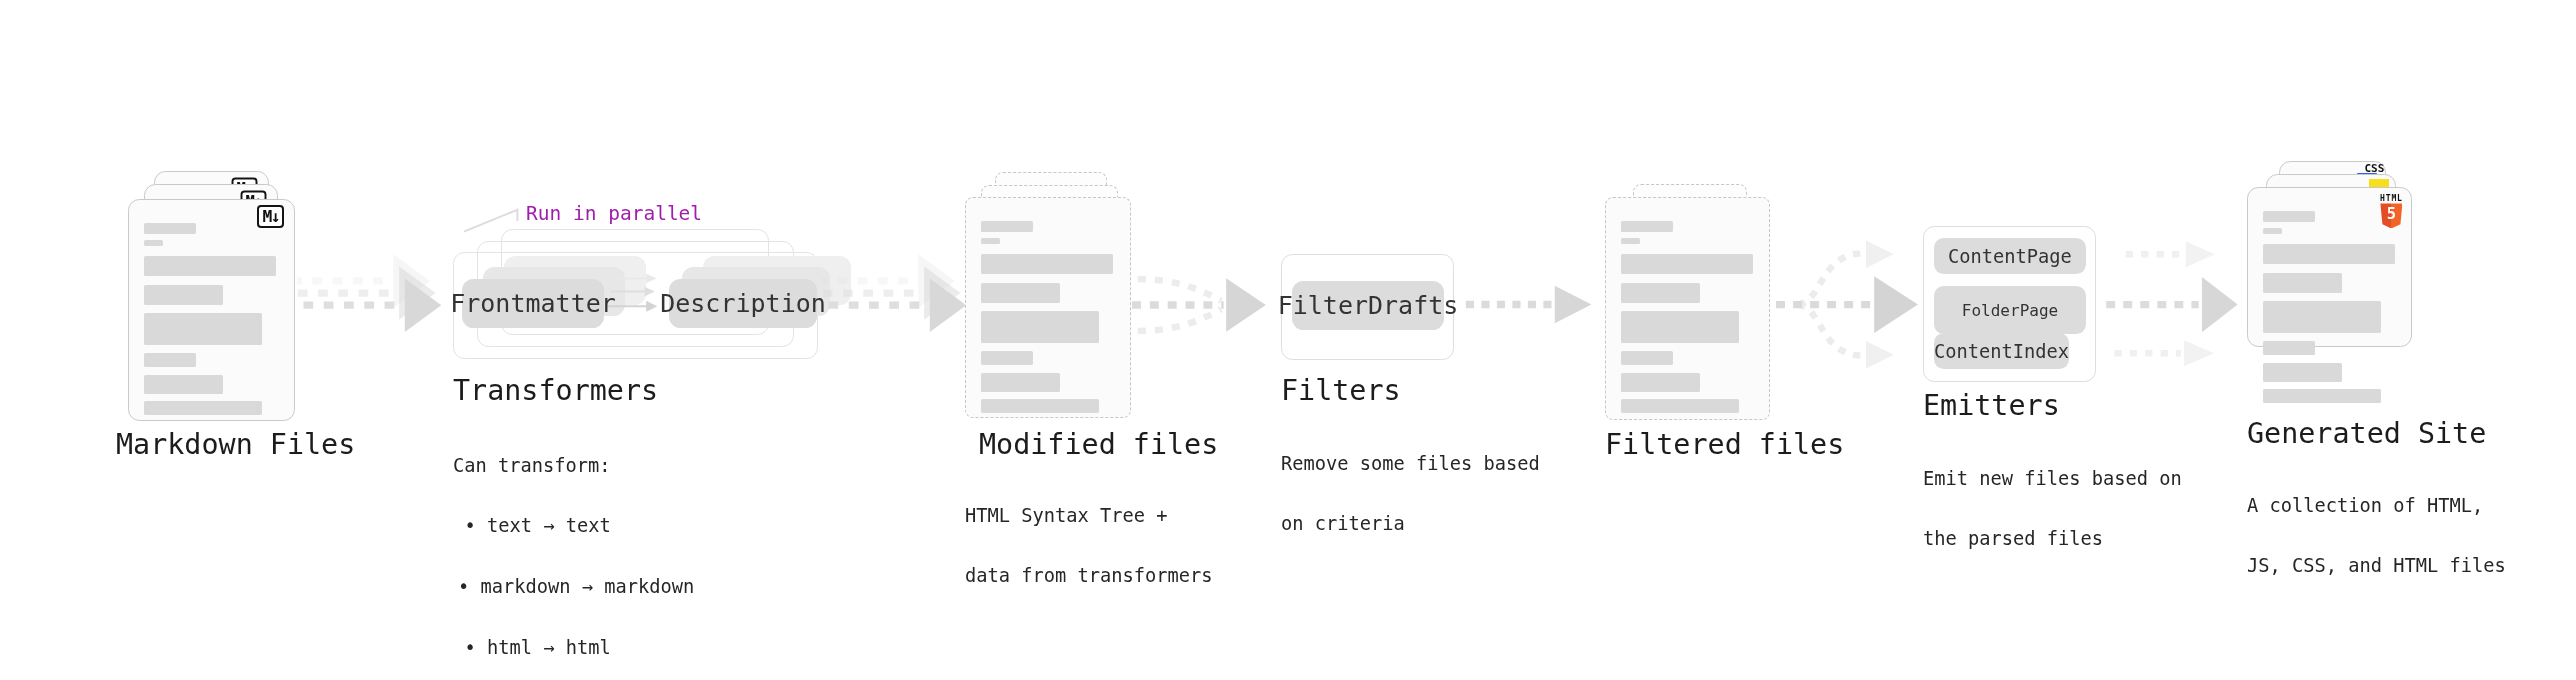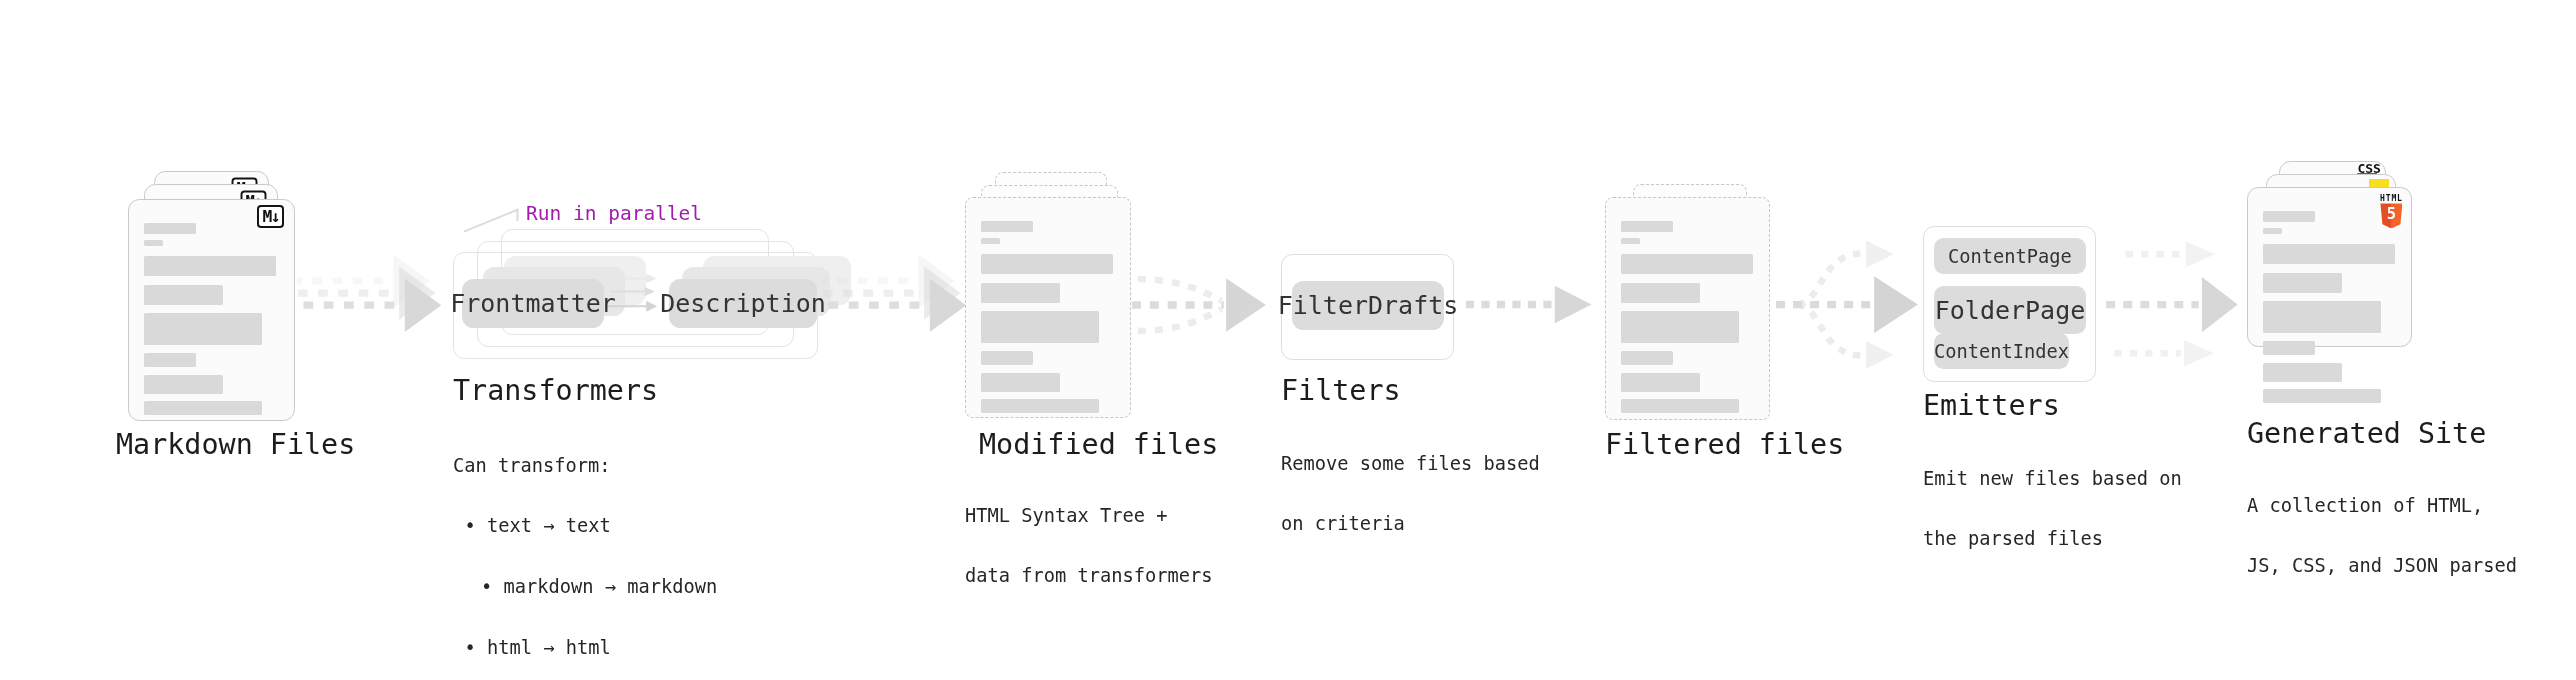--- a/index.html
+++ b/index.html
@@ -19,21 +19,21 @@
   .b5{width:118px;height:32px;margin-top:8.1px;}
   .b6{width:52px;height:14px;margin-top:8.1px;}
   .b7{width:79px;height:19.5px;margin-top:7.3px;}
   .b8{width:118px;height:14px;margin-top:7.3px;}
 
   .md-icon{position:absolute;top:4.9px;right:9.8px;background:#fff;border:2.4px solid #141414;border-radius:4.1px;
            padding:0 3.3px;font-size:16.3px;font-weight:bold;line-height:19.5px;color:#111;letter-spacing:-1.6px;}
   .md-icon.small{transform:scale(.96);}
 
   .css-badge{position:absolute;top:3.3px;right:8.1px;width:19.5px;text-align:center;}
-  .css-badge .t{font-size:13px;font-weight:800;color:#111;line-height:7.3px;}
+  .css-badge .t{font-size:11px;font-weight:800;color:#111;line-height:7.3px;margin-left:7px;}
   .css-badge .u{height:3.3px;background:#2962ef;margin-top:0.8px;border-radius:0.8px;}
   .js-badge{position:absolute;top:4.1px;right:6.5px;width:19.5px;height:10.6px;background:#f7de1e;}
   .html5{position:absolute;top:5.7px;right:8.1px;width:23px;text-align:center;}
   .html5 .t{font-size:8.1px;font-weight:800;letter-spacing:0.8px;color:#111;line-height:9px;}
   .html5 .shield{width:22px;height:25px;margin:0.8px auto 0;
      background:linear-gradient(90deg,#e44d26 50%,#f16529 50%);
      clip-path:polygon(0 0,100% 0,91% 83%,50% 100%,9% 83%);
      display:flex;align-items:center;justify-content:center;}
   .html5 .five{color:#fff;font-size:15.4px;font-weight:bold;line-height:15.4px;margin-top:-1.6px;}
 
@@ -120,21 +120,21 @@
     <span>Frontmatter</span>
   </div>
   <div class="pill" style="left:661px;top:279px;width:148px;height:49px;margin-left:8px;">
     <span>Description</span>
   </div>
 
   <div class="title" style="left:453px;top:374px;">Transformers</div>
   <div class="desc" style="left:453px;top:415px;">
     <div>Can transform:</div>
     <div style="margin-left:11.4px;">• text → text</div>
-    <div style="margin-left:28px;">• markdown → markdown</div>
+    <div style="margin-left:5px;">• markdown → markdown</div>
     <div style="margin-left:11.4px;">• html → html</div>
   </div>
 
   <svg class="abs" style="left:822px;top:236px;" width="154" height="106" viewBox="0 0 190 130">
     <g opacity="0.22" transform="translate(-14,-30)">
       <line x1="8" y1="85" x2="130" y2="85" stroke="#dedede" stroke-width="9" stroke-dasharray="12 13"></line>
       <polygon points="133,52 178,85 133,118" fill="#d8d8d8"></polygon>
     </g>
     <g opacity="0.5" transform="translate(-7,-15)">
       <line x1="8" y1="85" x2="130" y2="85" stroke="#dedede" stroke-width="9" stroke-dasharray="12 13"></line>
@@ -203,21 +203,21 @@
     <path d="M 32 92 C 62 98 58 144 100 154 L 110 155" fill="none" stroke="#ececec" stroke-width="8" stroke-dasharray="9 10"></path>
     <polygon points="116,137 150,154 116,171" fill="#f0f0f0"></polygon>
     <line x1="5" y1="92" x2="122" y2="92" stroke="#dadada" stroke-width="9" stroke-dasharray="11 10"></line>
     <polygon points="126,57 180,92 126,127" fill="#d4d4d4"></polygon>
   </svg>
 
   <div class="card filled" style="left:1923px;top:226px;width:173px;height:156px;"></div>
   <div class="pill" style="left:1934px;top:238px;width:152px;height:36px;border-radius:9.8px;font-size:18.7px;">
     <span>ContentPage</span>
   </div>
-  <div class="pill" style="left:1934px;top:286px;width:152px;height:48px;border-radius:9.8px;font-size:25px;">
+  <div class="pill" style="left:1934px;top:286px;width:152px;height:48px;border-radius:9.8px;font-size:16px;">
     <span>FolderPage</span>
   </div>
   <div class="pill" style="left:1934px;top:333px;width:135px;height:36px;border-radius:9.8px;font-size:18.7px;">
     <span>ContentIndex</span>
   </div>
   <div class="title" style="left:1923px;top:389px;">Emitters</div>
   <div class="desc" style="left:1923px;top:428px;">
     <div>Emit new files based on</div>
     <div>the parsed files</div>
   </div>
@@ -252,17 +252,17 @@
     <div class="bar b3"></div>
     <div class="bar b4"></div>
     <div class="bar b5"></div>
     <div class="bar b6"></div>
     <div class="bar b7"></div>
     <div class="bar b8"></div>
   </div>
   <div class="title" style="left:2247px;top:417px;">Generated Site</div>
   <div class="desc" style="left:2247px;top:455px;">
     <div>A collection of HTML,</div>
-    <div>JS, CSS, and JSON parsed</div>
+    <div>JS, CSS, and HTML files</div>
   </div>
 
 </div>
 
 
 </body></html>

